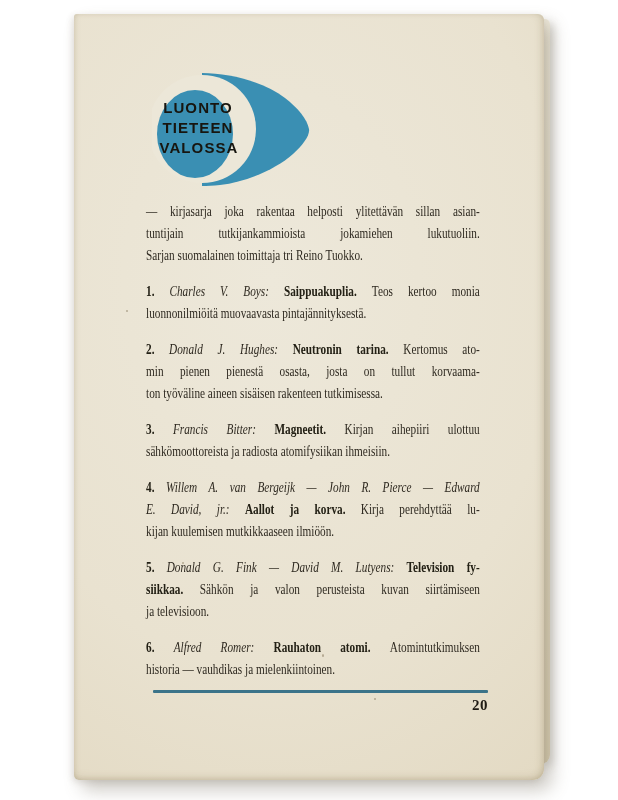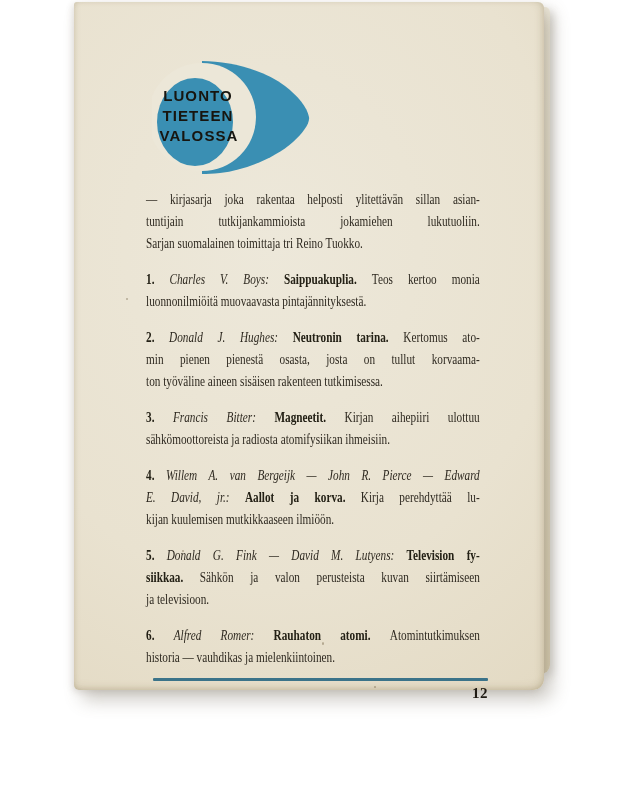--- a/index.html
+++ b/index.html
@@ -3,21 +3,21 @@
 <meta charset="utf-8">
 <style>
   html,body{margin:0;padding:0;}
   body{
     width:618px;height:800px;
     background:#ffffff;
     font-family:"Liberation Serif","DejaVu Serif",serif;
     position:relative;overflow:hidden;
   }
   .page{
-    position:absolute;left:74px;top:2px;width:470px;height:688px;
+    position:absolute;left:74px;top:14px;width:470px;height:766px;
     background:
       radial-gradient(130% 105% at 42% 35%, #ede8da 0%, #e9e2d0 48%, #e1d7bf 86%, #d9cdae 100%);
     border-radius:3px 6px 11px 5px;
     box-shadow:
       8px 10px 18px rgba(100,90,70,.32),
       -2px 2px 6px rgba(100,90,70,.15),
       inset -5px 0 9px -4px rgba(120,100,60,.28),
       inset 3px 0 6px -3px rgba(120,100,60,.22),
       inset 0 -6px 10px -5px rgba(120,100,60,.22);
   }
@@ -102,19 +102,19 @@
         <div class="line"><span class="seg-b">siikkaa. </span><span class="seg-r">Sähkön ja valon perusteista kuvan siirtämiseen</span></div>
         <div class="line last"><span class="seg-r">ja televisioon.</span></div>
       </div>
     <div class="para">
         <div class="line"><span class="seg-b">6. </span><span class="seg-i">Alfred Romer: </span><span class="seg-b">Rauhaton atomi. </span><span class="seg-r">Atomintutkimuksen</span></div>
         <div class="line last"><span class="seg-r">historia — vauhdikas ja mielenkiintoinen.</span></div>
       </div>
   </div>
 
   <div class="rule"></div>
-  <div class="page-num">12</div>
+  <div class="page-num">20</div>
 
   <div class="speck s1"></div>
   <div class="speck s2"></div>
   <div class="speck s3"></div>
   <div class="speck s4"></div>
 </div>
 
 </body></html>

